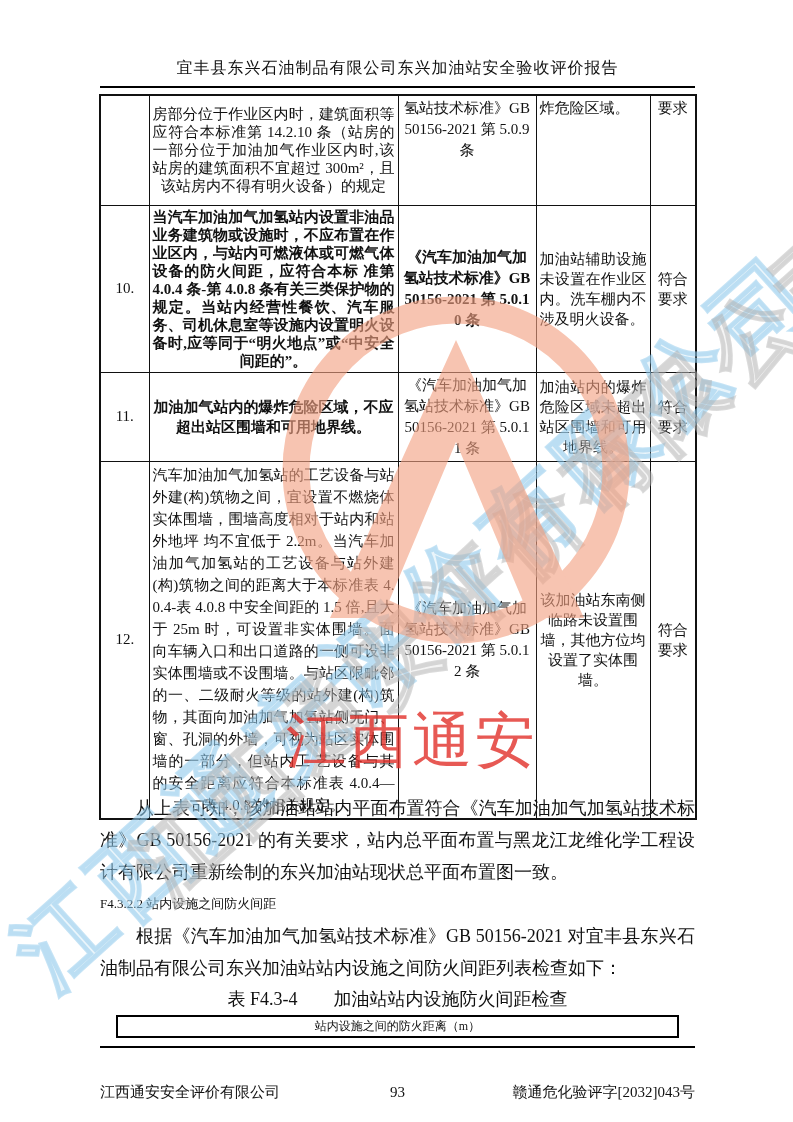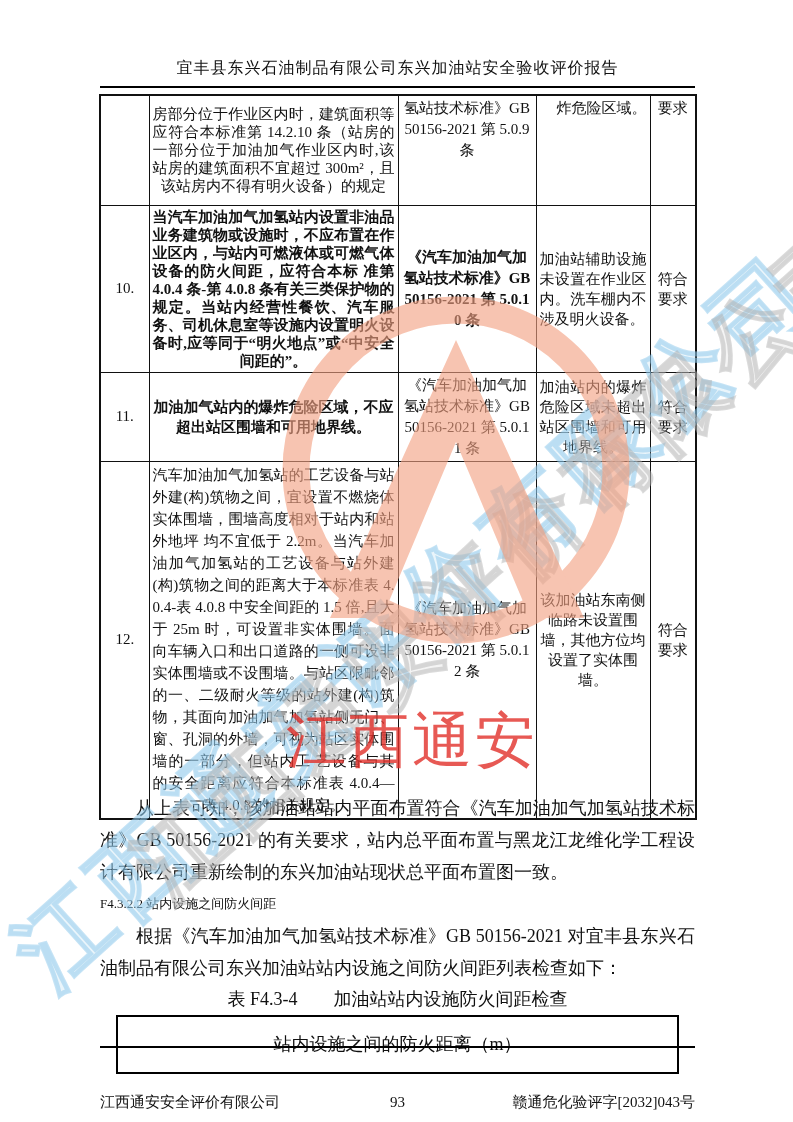--- a/index.html
+++ b/index.html
@@ -38,39 +38,39 @@
   td.c-basis{text-align:center;vertical-align:middle;font-size:14.5px;line-height:21px;}
   td.c-finding{font-size:14.5px;line-height:20px;vertical-align:middle;}
   td.c-concl{text-align:center;vertical-align:middle;line-height:20px;}
   .v-top{vertical-align:top !important;}
   .v-mid{vertical-align:middle !important;}
   .bold{font-weight:700;}
   .lh18{line-height:18px;margin-left:7px;}
   .lh20{line-height:20px;margin-top:29px;}
   .lh22{line-height:22px;}
   .align-center{text-align:center !important;text-align-last:auto !important;}
-  .align-left{text-align:right;text-align-last:auto !important;}
+  .align-left{text-align:left;text-align-last:auto !important;}
   .just-left{text-align:justify !important;text-align-last:left !important;}
   .just-center{text-align:justify !important;text-align-last:center !important;}
   
   .below{position:absolute;top:792px;left:100px;width:595px;}
   .below p{margin:0;font-size:18px;line-height:32px;text-align:justify;text-indent:2em;}
   .section-heading{font-size:13px;line-height:32px;}
   .table-caption{font-size:18px;line-height:26px;text-align:center;margin-top:2px;}
   .next-table-header{
     margin:3px auto 0 auto;width:559px;
     border:2px solid #000;
-    text-align:center;font-size:18px;line-height:17px;padding:19px 0;
+    text-align:center;font-size:12px;line-height:17px;padding:1px 0;
   }
   
   .footer{
     position:absolute;top:1046px;left:100px;width:595px;
     border-top:2px solid #000;
     display:flex;justify-content:space-between;align-items:baseline;
-    padding-top:10px;font-size:15px;
+    padding-top:0;font-size:15px;
   }
   .footer .fc{flex:1;text-align:center;margin-top:36px;}
   .footer .fl{flex:1.6;text-align:left;}
   .footer .fr{flex:1.6;text-align:right;}
   
   .wm{position:absolute;pointer-events:none;white-space:nowrap;}
   .wm-logo{left:268px;top:282px;width:376px;height:376px;opacity:0.62;z-index:4;}
   .wm-gray{
     left:148px;top:822px;font-size:88px;letter-spacing:8px;
     transform:rotate(-42deg);transform-origin:0 50%;

